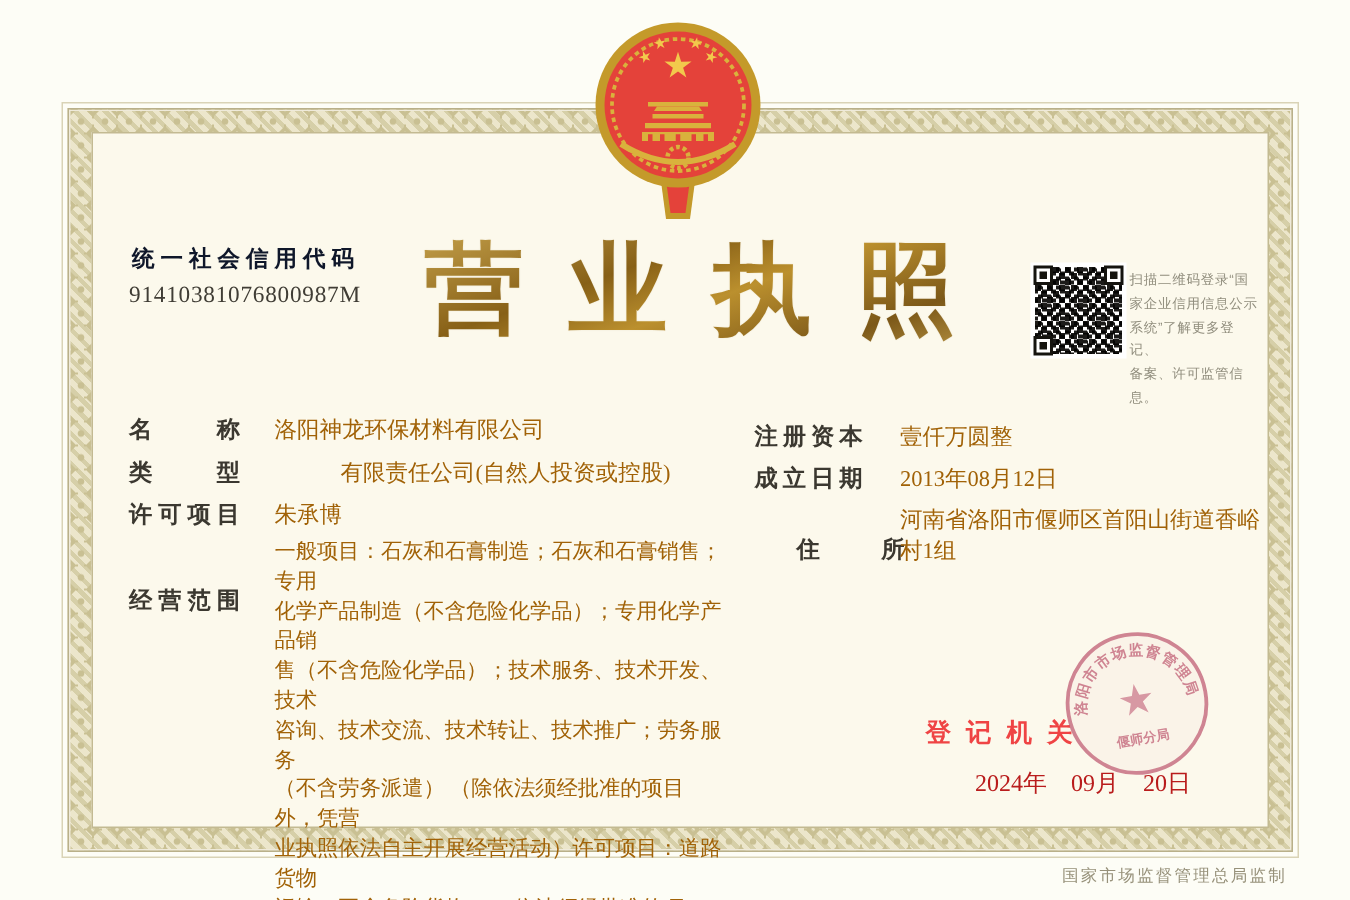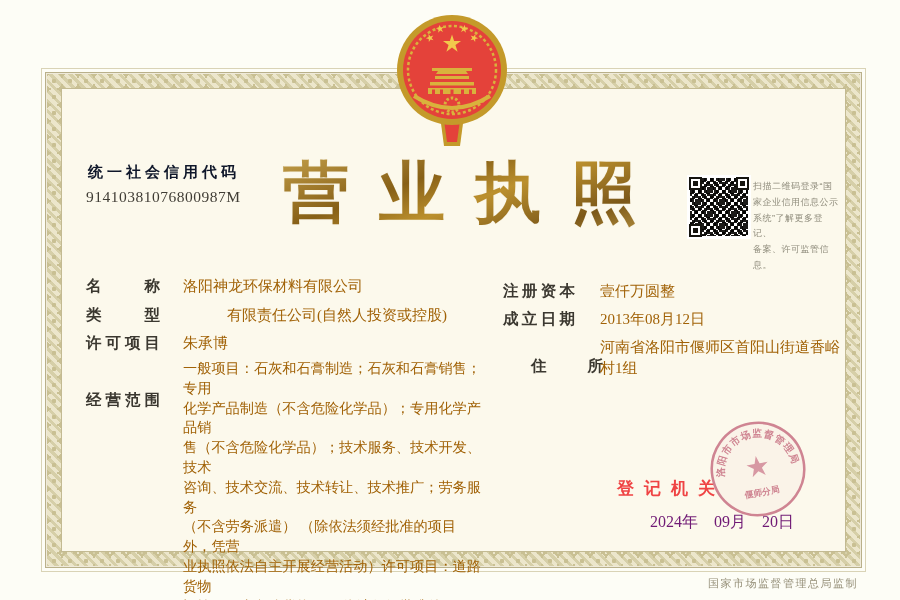--- a/index.html
+++ b/index.html
@@ -72,21 +72,21 @@
     display:inline-block;
   }
   .flabel.l{width:74px;} .flabel.r{width:72px;}
   .fvalue{
     font-family:"Liberation Serif","DejaVu Serif",serif;
     font-size:15px;color:#a16207;white-space:pre-line;
   }
   .scope{font-size:14.2px;line-height:19.8px;width:300px;}
 
   .reg-label{left:593px;top:477px;font-size:17px;font-weight:bold;letter-spacing:10px;color:#ef4444;margin-left:24px;}
-  .reg-date{left:650px;top:512px;font-size:16px;font-family:"Liberation Serif","DejaVu Serif",serif;color:#701a75;}
+  .reg-date{left:650px;top:512px;font-size:16px;font-family:"Liberation Serif","DejaVu Serif",serif;color:#b91c1c;}
 
   
   .seal{position:absolute;left:699px;top:410px;width:118px;height:118px;transform:rotate(-10deg);opacity:.8;z-index:4;}
 
   
   .footer-left{left:30px;top:576px;font-size:10.5px;color:#97917a;letter-spacing:1px;margin-top:40px;}
   .footer-left .url{font-family:"Liberation Mono","DejaVu Sans Mono",monospace;font-size:10.5px;letter-spacing:1.5px;position:relative;top:-2px;color:#8c8670;}
   .footer-right{right:42px;top:576px;font-size:11px;color:#97917a;letter-spacing:1.5px;}
 </style>
 </head>

